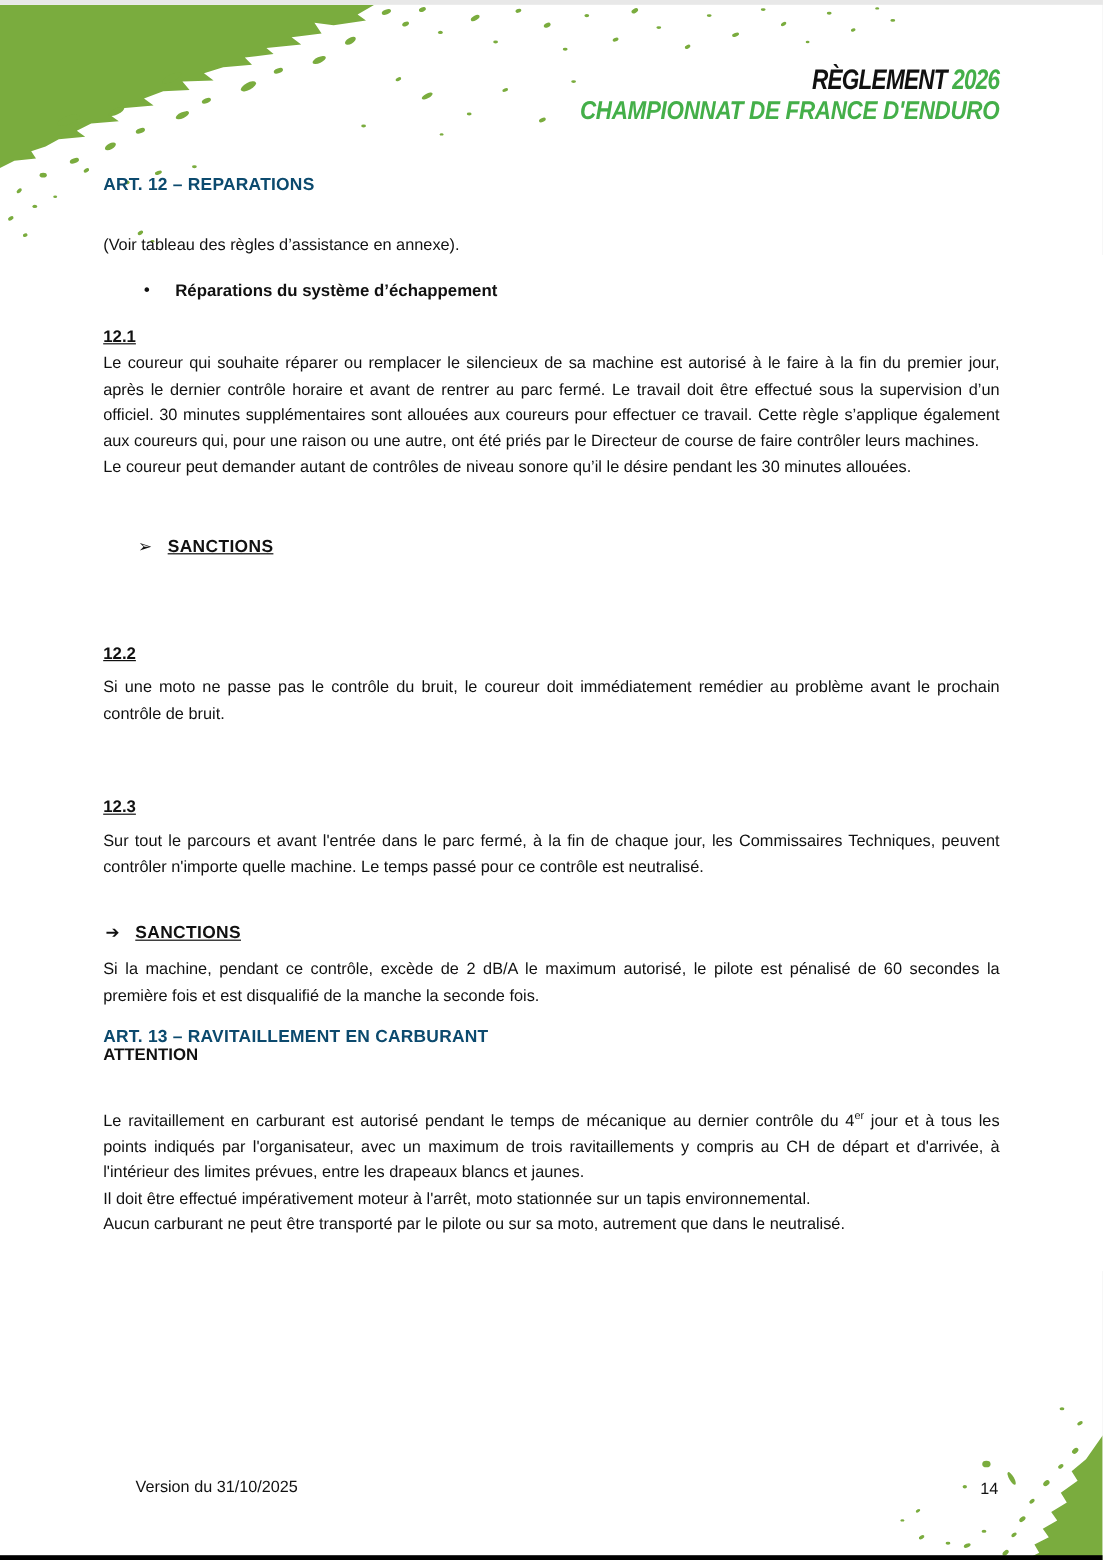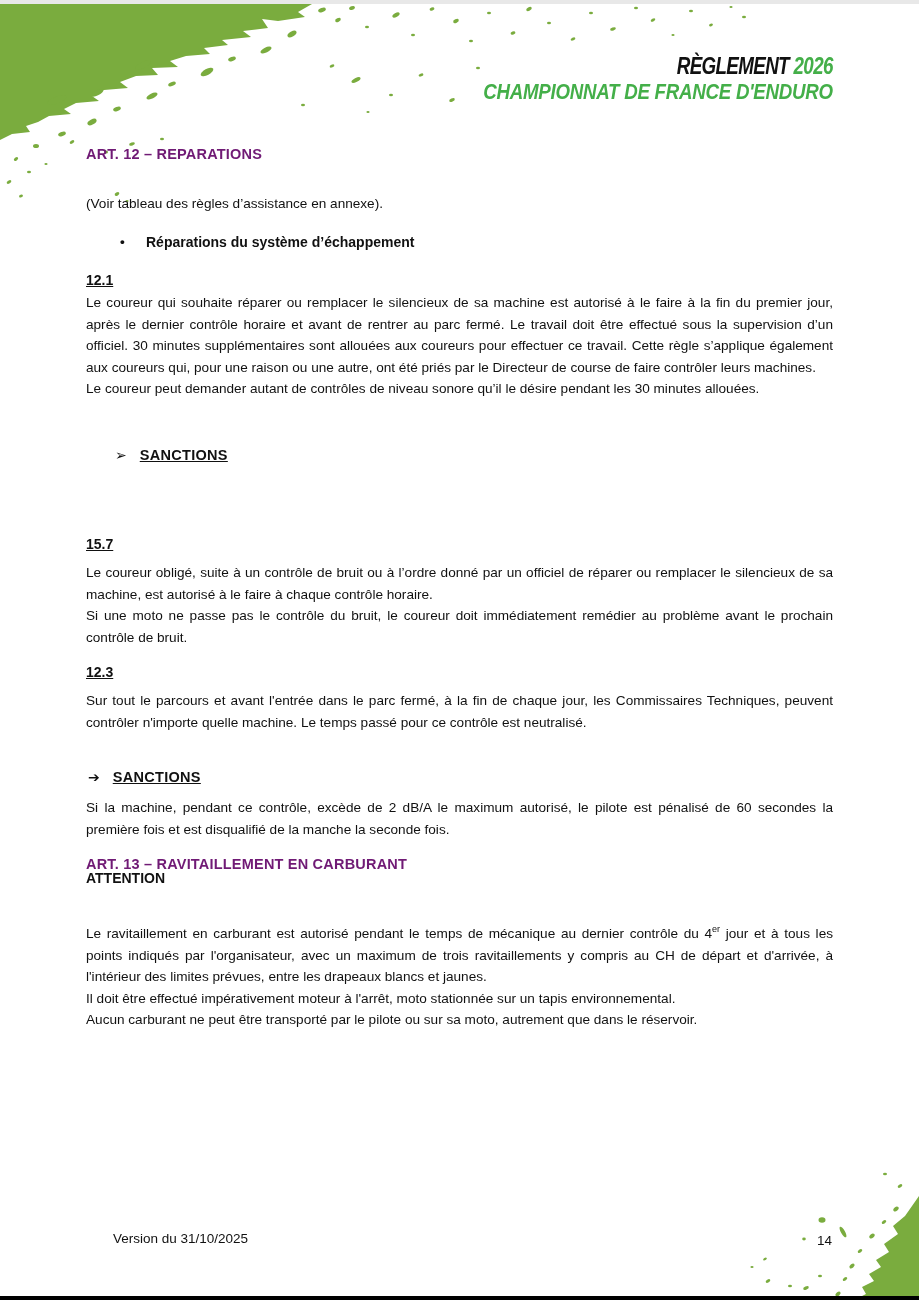--- a/index.html
+++ b/index.html
@@ -7,21 +7,21 @@
     position:relative; width:919px; height:1300px; background:#ffffff;
     margin:4px auto; overflow:hidden; color:#111;
     font-family:"Liberation Sans","DejaVu Sans",sans-serif;
   }
   .abs { position:absolute; }
   .content { position:absolute; left:86px; top:0; width:747px; height:1300px; }
   .body-text { font-size:13.6px; line-height:21.5px; text-align:justify; margin:0; color:#111; }
   .body-text p { margin:0; }
   .sec-head { font-size:14px; font-weight:bold; color:#111; }
   .sec-head .ul { text-decoration:underline; }
-  .green-title { font-size:14.5px; font-weight:bold; color:#701a75; letter-spacing:0.2px; }
+  .green-title { font-size:14.5px; font-weight:bold; color:#0c4a6e; letter-spacing:0.2px; }
   .bullet-row { display:flex; padding-left:34px; }
   .bullet-glyph { width:26px; font-size:13.5px; font-weight:bold; }
   .bullet-label { font-size:14px; font-weight:bold; }
   .sanc-row { display:flex; align-items:baseline; }
   .sanc-arrow { font-size:14px; margin-right:13px; }
   .sanc-label { font-size:14.5px; font-weight:bold; text-decoration:underline; letter-spacing:0.3px; }
   .attention { font-size:14px; font-weight:bold; }
   sup.sup { font-size:9px; vertical-align:super; line-height:0; }
   .brand { position:absolute; top:51px; right:86px; text-align:right; font-style:italic; font-weight:bold; line-height:1; }
   .brand-l1 { display:block; font-size:23.5px; letter-spacing:-0.8px; transform:scaleX(0.8); transform-origin:100% 50%; white-space:nowrap; }
@@ -144,42 +144,41 @@
     <div class="abs body-text" style="top:288px;left:0;width:747px;">
       <p>Le coureur qui souhaite réparer ou remplacer le silencieux de sa machine est autorisé à le faire à la fin du premier jour, après le dernier contrôle horaire et avant de rentrer au parc fermé. Le travail doit être effectué sous la supervision d’un officiel. 30 minutes supplémentaires sont allouées aux coureurs pour effectuer ce travail. Cette règle s’applique également aux coureurs qui, pour une raison ou une autre, ont été priés par le Directeur de course de faire contrôler leurs machines.</p>
       <p>Le coureur peut demander autant de contrôles de niveau sonore qu’il le désire pendant les 30 minutes allouées.</p>
     </div>
 
     <div class="abs sanc-row" style="top:443px;left:29px;">
       <span class="sanc-arrow">➢</span>
       <span class="sanc-label">SANCTIONS</span>
     </div>
 
-    <div class="abs sec-head" style="top:532px;left:0;"><span class="ul">15.7</span></div>
+    <div class="abs sec-head" style="top:532px;left:0;"><span class="ul">12.2</span></div>
     <div class="abs body-text" style="top:558px;left:0;width:747px;">
-      <p>Le coureur obligé, suite à un contrôle de bruit ou à l’ordre donné par un officiel de réparer ou remplacer le silencieux de sa machine, est autorisé à le faire à chaque contrôle horaire.</p>
       <p>Si une moto ne passe pas le contrôle du bruit, le coureur doit immédiatement remédier au problème avant le prochain contrôle de bruit.</p>
     </div>
 
     <div class="abs sec-head" style="top:660px;left:0;"><span class="ul">12.3</span></div>
     <div class="abs body-text" style="top:686px;left:0;width:747px;">Sur tout le parcours et avant l'entrée dans le parc fermé, à la fin de chaque jour, les Commissaires Techniques, peuvent contrôler n'importe quelle machine. Le temps passé pour ce contrôle est neutralisé.</div>
 
     <div class="abs sanc-row" style="top:765px;left:2px;">
       <span class="sanc-arrow" style="font-weight:bold;">➔</span>
       <span class="sanc-label">SANCTIONS</span>
     </div>
     <div class="abs body-text" style="top:793px;left:0;width:747px;">Si la machine, pendant ce contrôle, excède de 2 dB/A le maximum autorisé, le pilote est pénalisé de 60 secondes la première fois et est disqualifié de la manche la seconde fois.</div>
 
     <div class="abs green-title" style="top:852px;left:0;">ART. 13 – RAVITAILLEMENT EN CARBURANT</div>
 
     <div class="abs attention" style="top:866px;left:0;">ATTENTION</div>
     <div class="abs body-text" style="top:919px;left:0;width:747px;">
       <p><span>Le ravitaillement en carburant est autorisé pendant le temps de mécanique au dernier contrôle du 4</span><sup class="sup">er</sup><span> jour et à tous les points indiqués par l'organisateur, avec un maximum de trois ravitaillements y compris au CH de départ et d'arrivée, à l'intérieur des limites prévues, entre les drapeaux blancs et jaunes.</span></p>
       <p>Il doit être effectué impérativement moteur à l'arrêt, moto stationnée sur un tapis environnemental.</p>
-      <p>Aucun carburant ne peut être transporté par le pilote ou sur sa moto, autrement que dans le réservoir.</p>
+      <p>Aucun carburant ne peut être transporté par le pilote ou sur sa moto, autrement que dans le neutralisé.</p>
     </div>
 
   </div>
 
   <div class="footer-version">Version du 31/10/2025</div>
   <div class="footer-page">14</div>
 
   <div class="bottom-bar"></div>
 
 </div>

